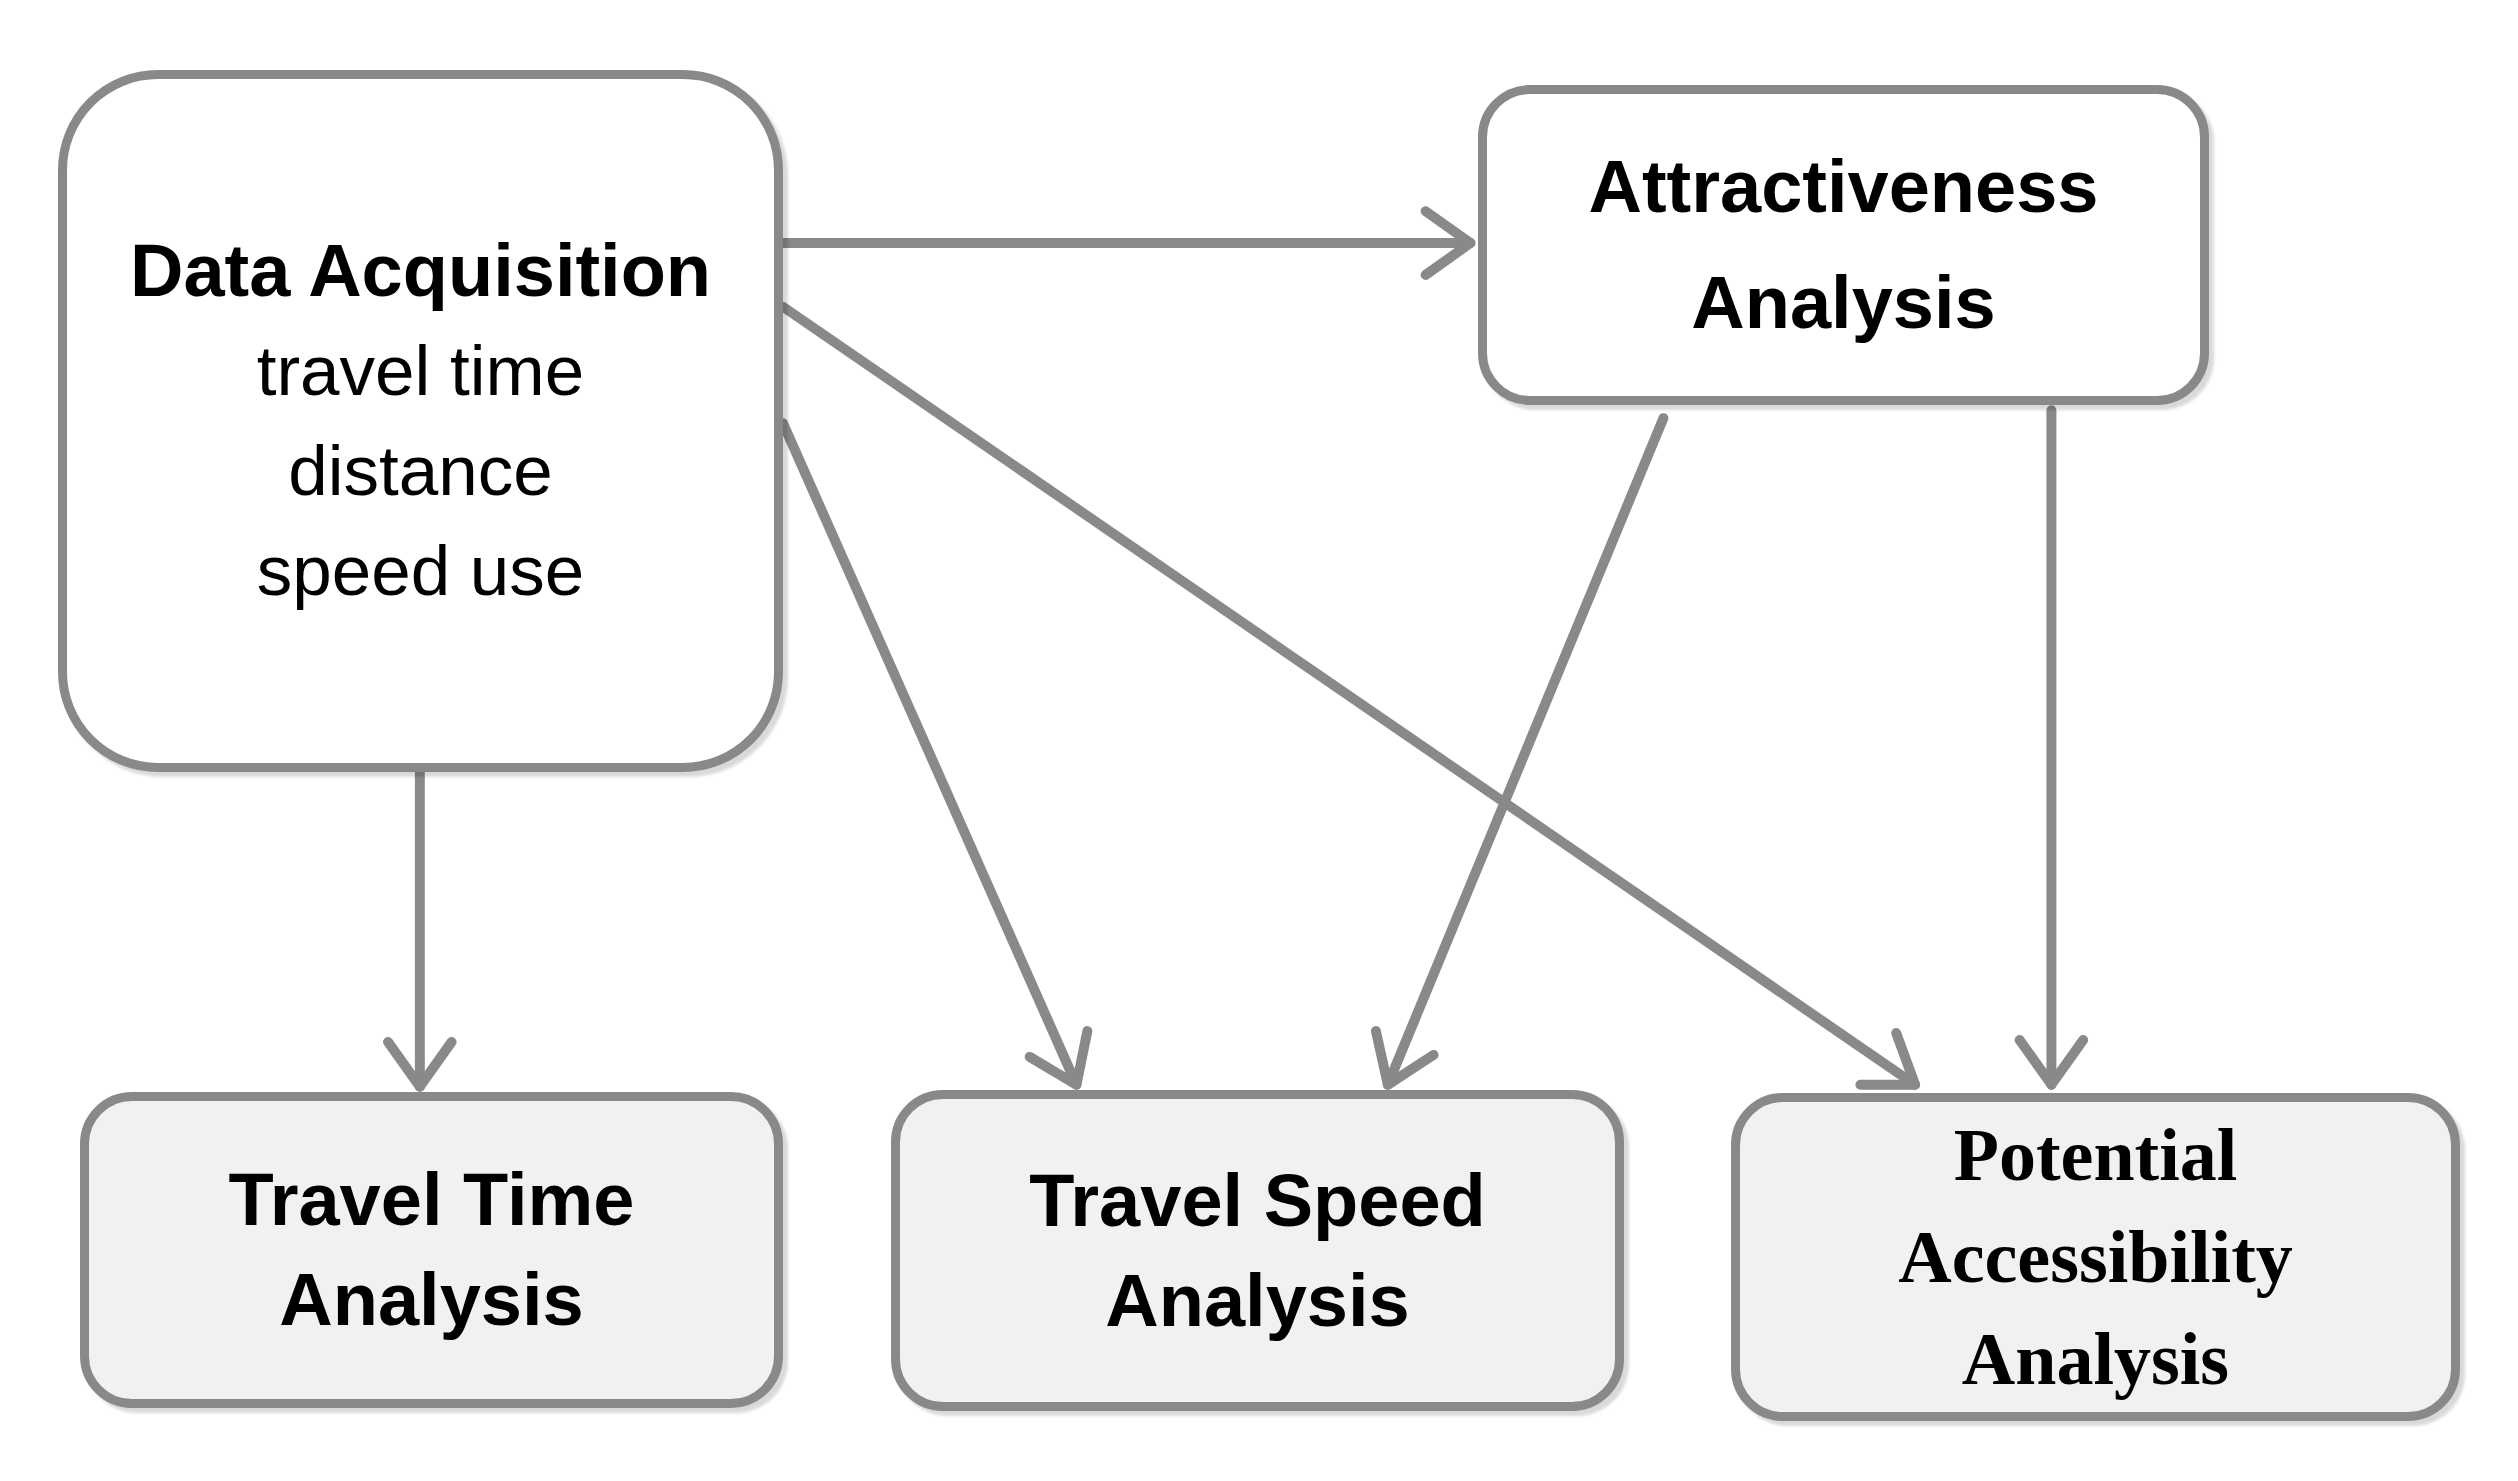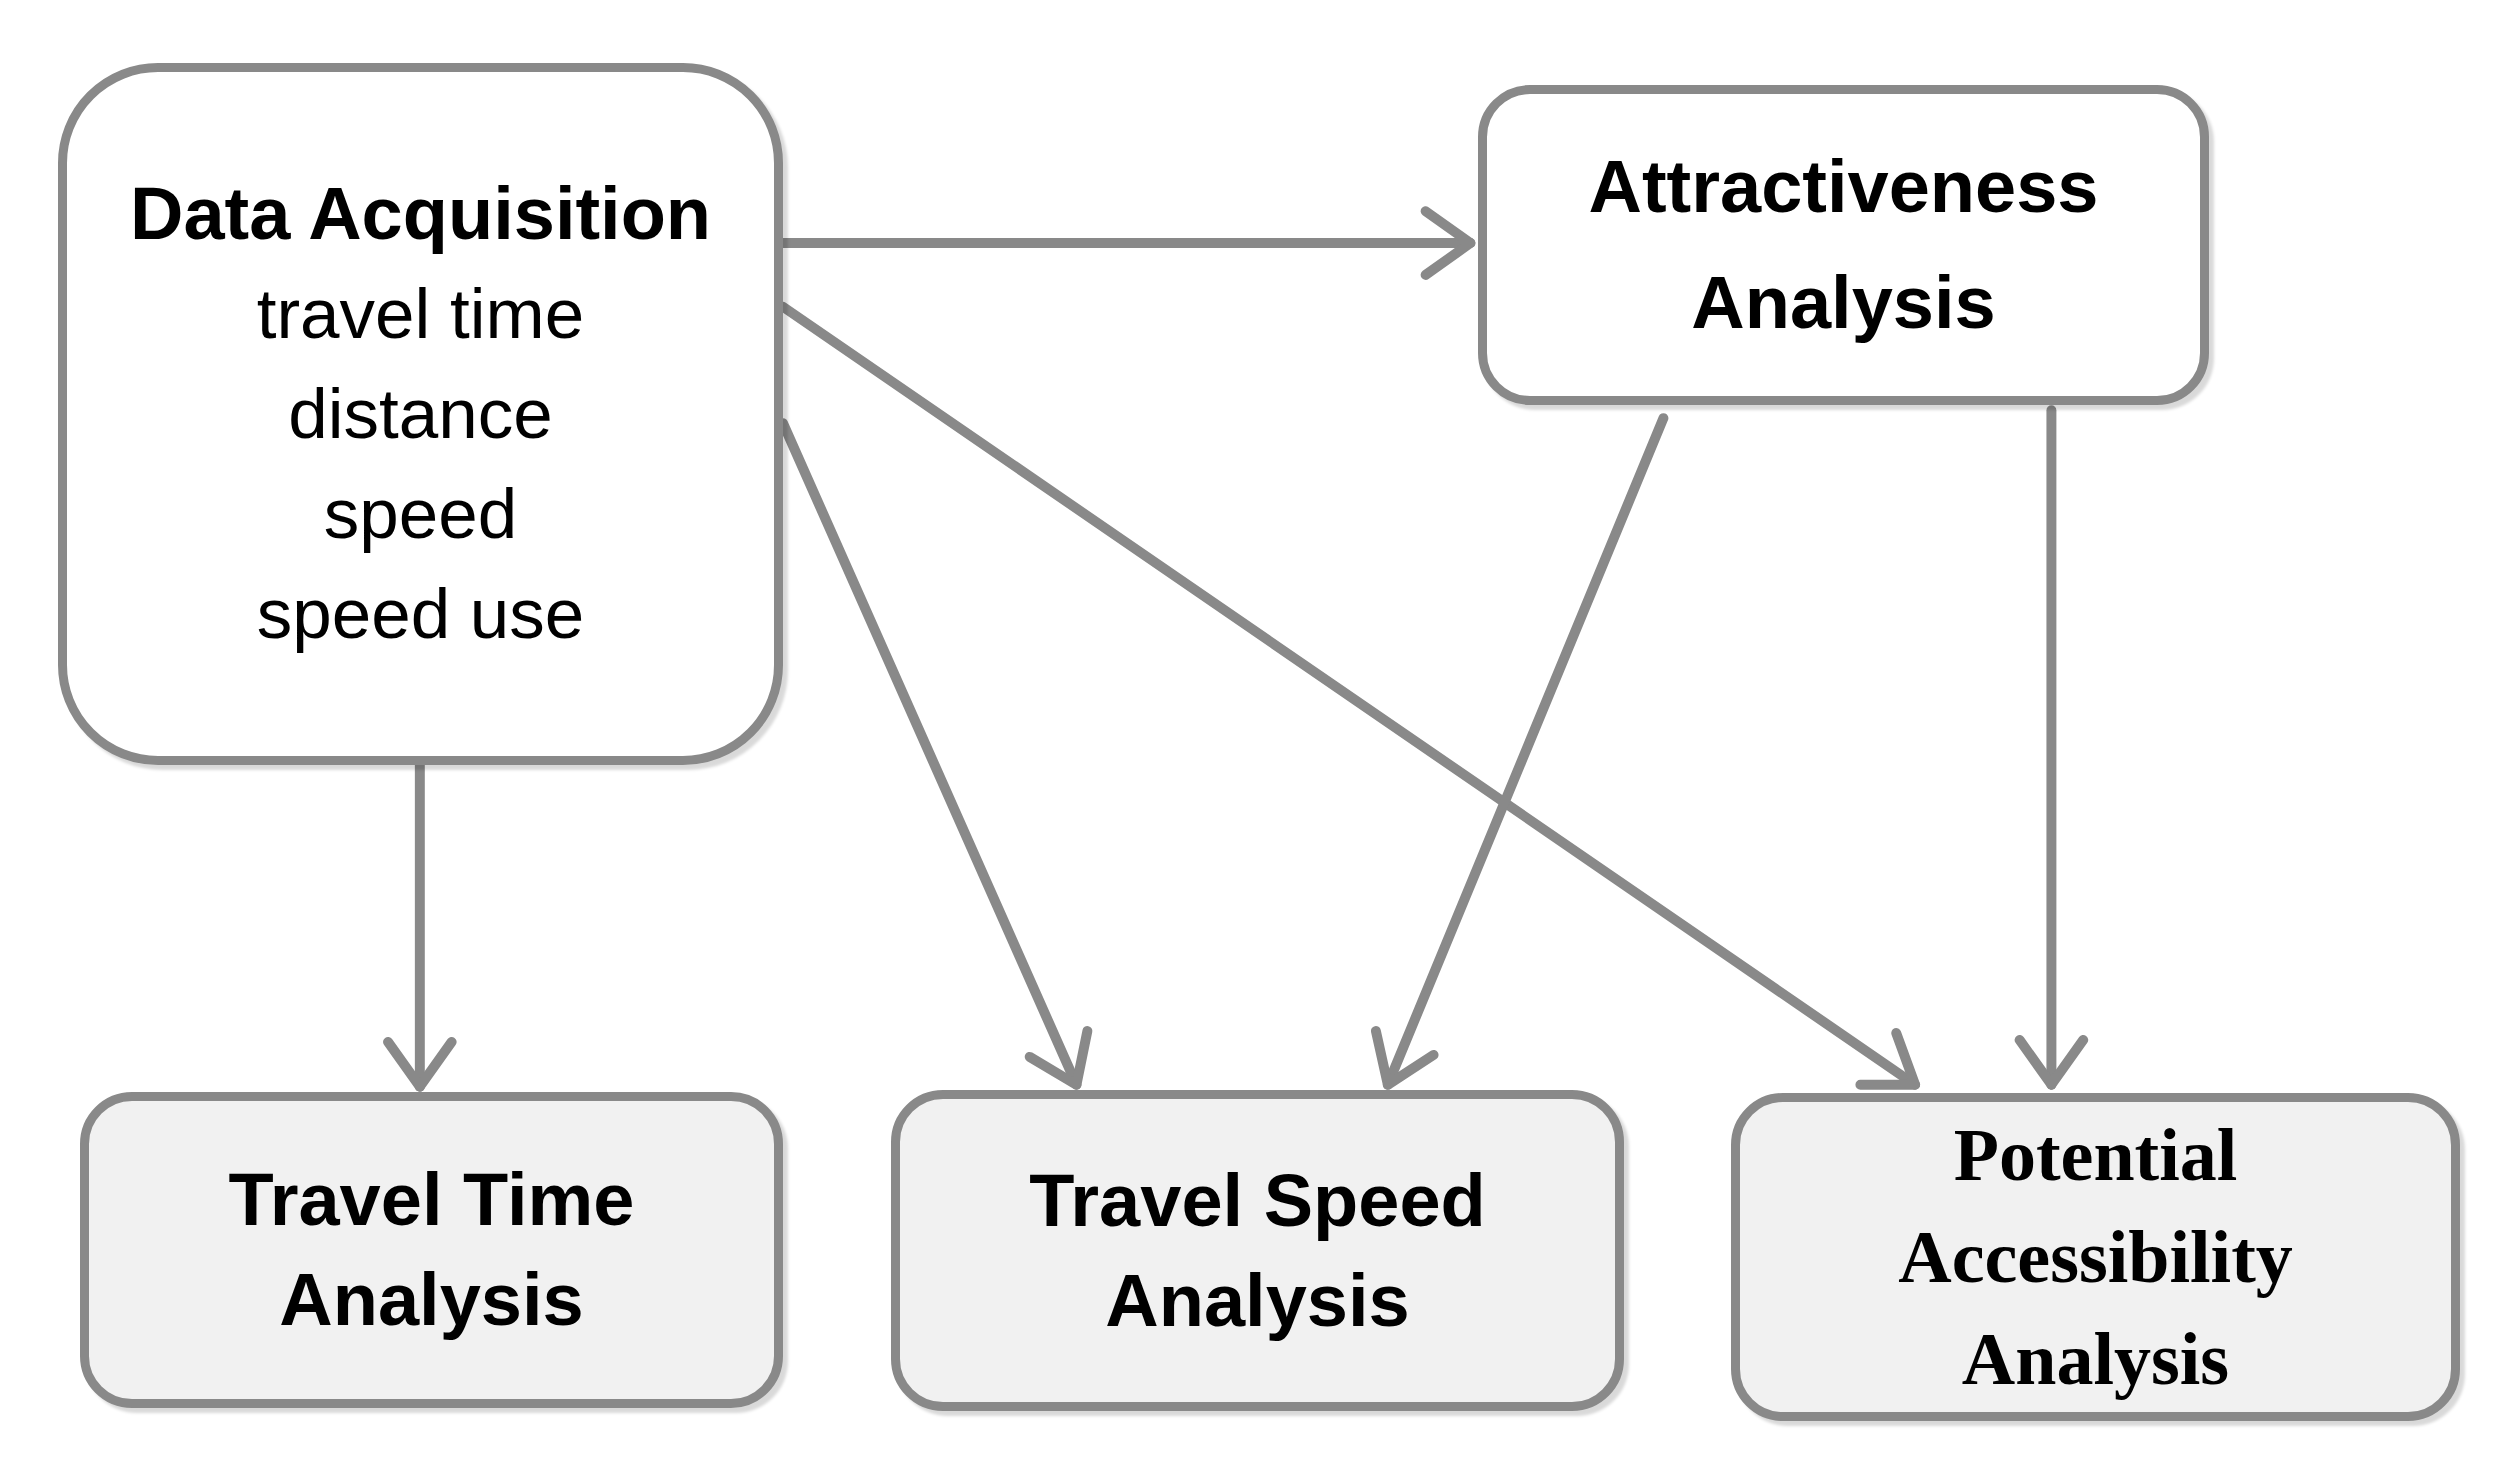--- a/index.html
+++ b/index.html
@@ -46,21 +46,21 @@
     white-space:nowrap;
   }
   .node .item{
     display:block;
     font-weight:400;
     font-size:71px;
     line-height:100px;
     white-space:nowrap;
   }
   #node-data-acquisition{
-    left:58px;top:63px;width:725px;height:702px;
+    left:58px;top:70px;width:725px;height:702px;
     border-radius:100px;
     background:var(--fill-white);
   }
   #node-attractiveness{
     left:1478px;top:85px;width:731px;height:320px;
     border-radius:52px;
     background:var(--fill-white);
     gap:16px;
   }
   #node-travel-time{
@@ -116,21 +116,20 @@
     <g>
       <path d="M2062,412 L2062,1090"></path>
       <path d="M2030,1045 L2062,1090 L2094,1045"></path>
     </g>
   </svg>
 
   <div class="node" id="node-data-acquisition">
     <span class="line">Data Acquisition</span>
     <span class="item">travel time</span>
     <span class="item">distance</span>
-    <span class="item">speed</span>
     <span class="item">speed use</span>
   </div>
 
   <div class="node" id="node-attractiveness">
     <span class="line">Attractiveness</span>
     <span class="line">Analysis</span>
   </div>
 
   <div class="node" id="node-travel-time">
     <span class="line">Travel Time</span>

